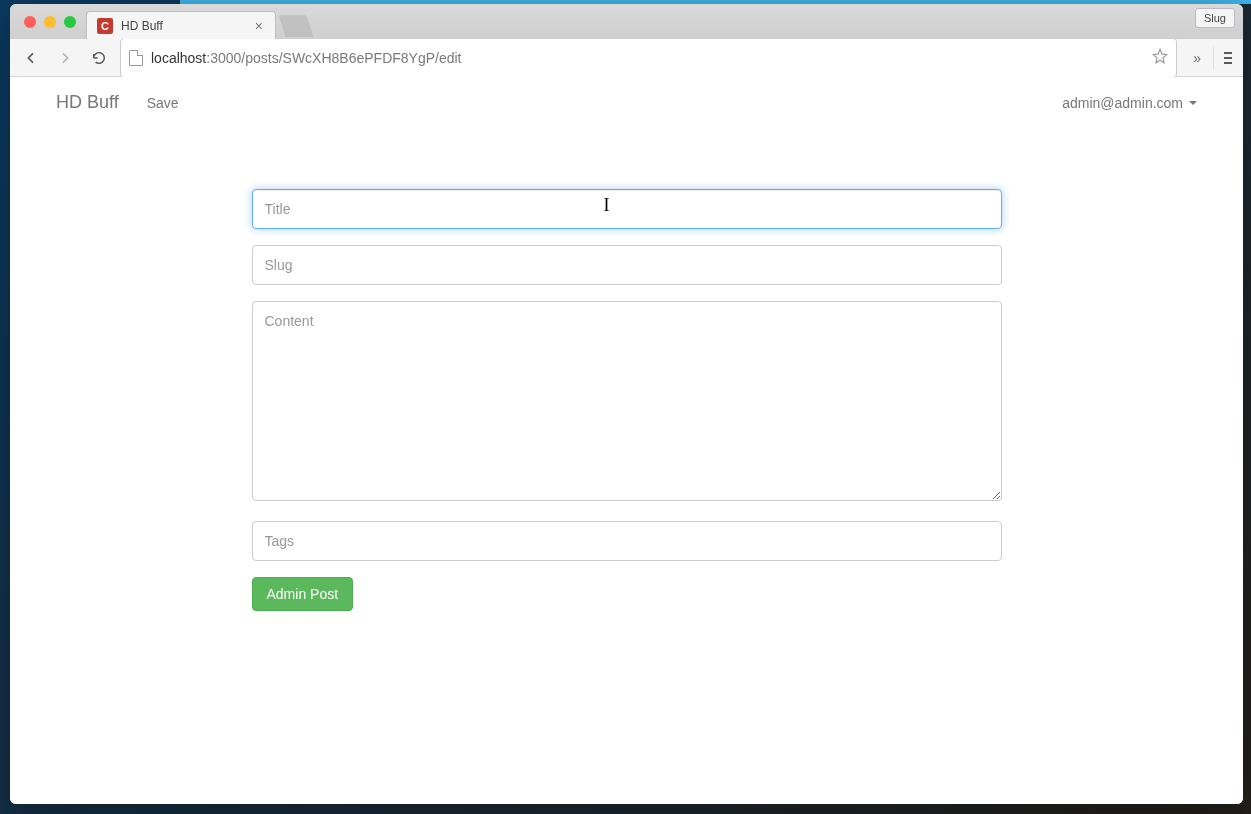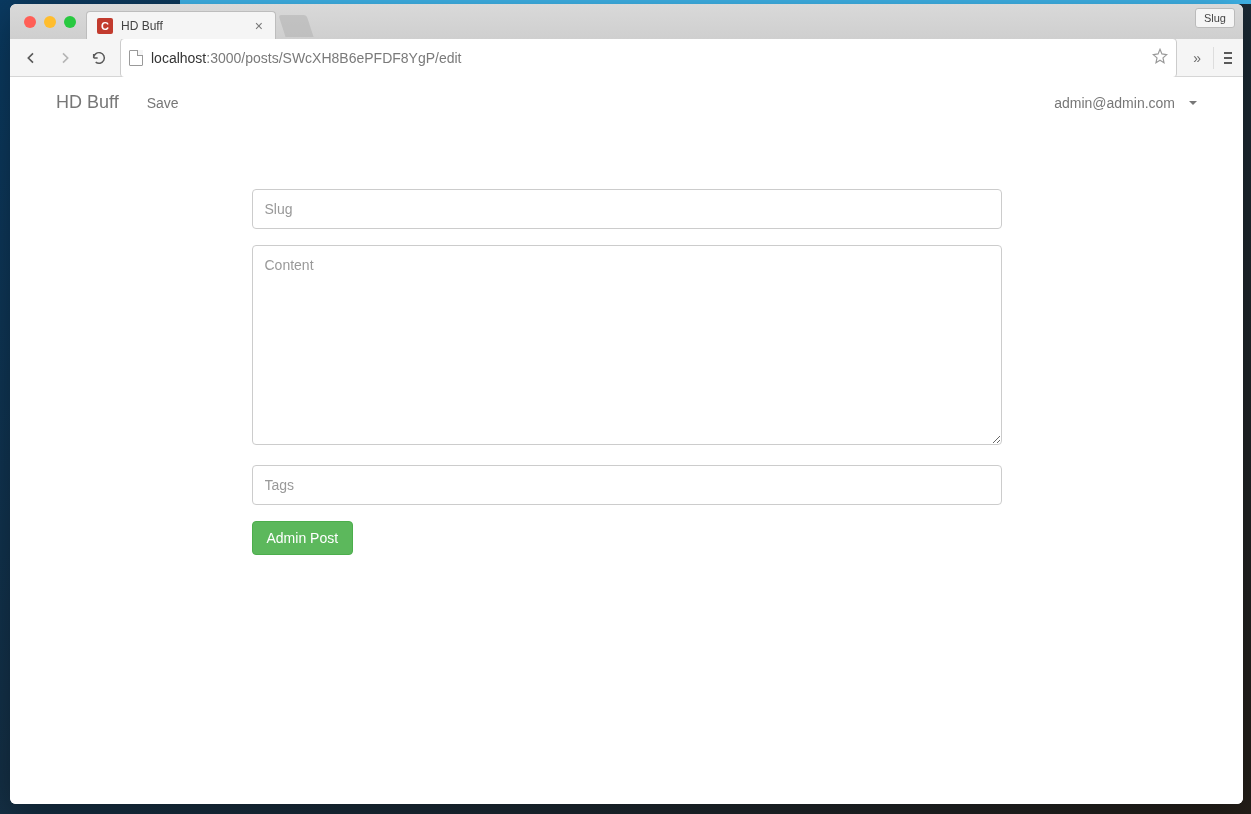--- a/index.html
+++ b/index.html
@@ -228,21 +228,21 @@
       margin-left: auto;
       display: flex;
       align-items: center;
       padding-right: 30px;
     }
     .user-dropdown {
       font-size: 14px;
       color: #777;
       display: flex;
       align-items: center;
-      gap: 14px;
+      gap: 6px;
       cursor: pointer;
     }
     .caret {
       width: 0; height: 0;
       border-left: 4px solid transparent;
       border-right: 4px solid transparent;
       border-top: 4px solid #777;
     }
     .content {
       max-width: 750px;
@@ -366,20 +366,24 @@
         <div class="user-dropdown">
           <span>admin@admin.com</span>
           <span class="caret"></span>
         </div>
       </div>
     </div>
 
     <div class="content">
 
 
+      <div style="position:relative;">
+        <input type="text" class="form-control focused" placeholder="Title" style="">
+        <span class="text-cursor" style="left:352px; top:6px; font-size:18px;">I</span>
+      </div>
 
       <input type="text" class="form-control" placeholder="Slug" style="">
 
       <textarea class="form-control" placeholder="Content" style=""></textarea>
 
       <input type="text" class="form-control" placeholder="Tags" style="">
 
       <button class="btn-save">Admin Post</button>
     </div>
   </div>

